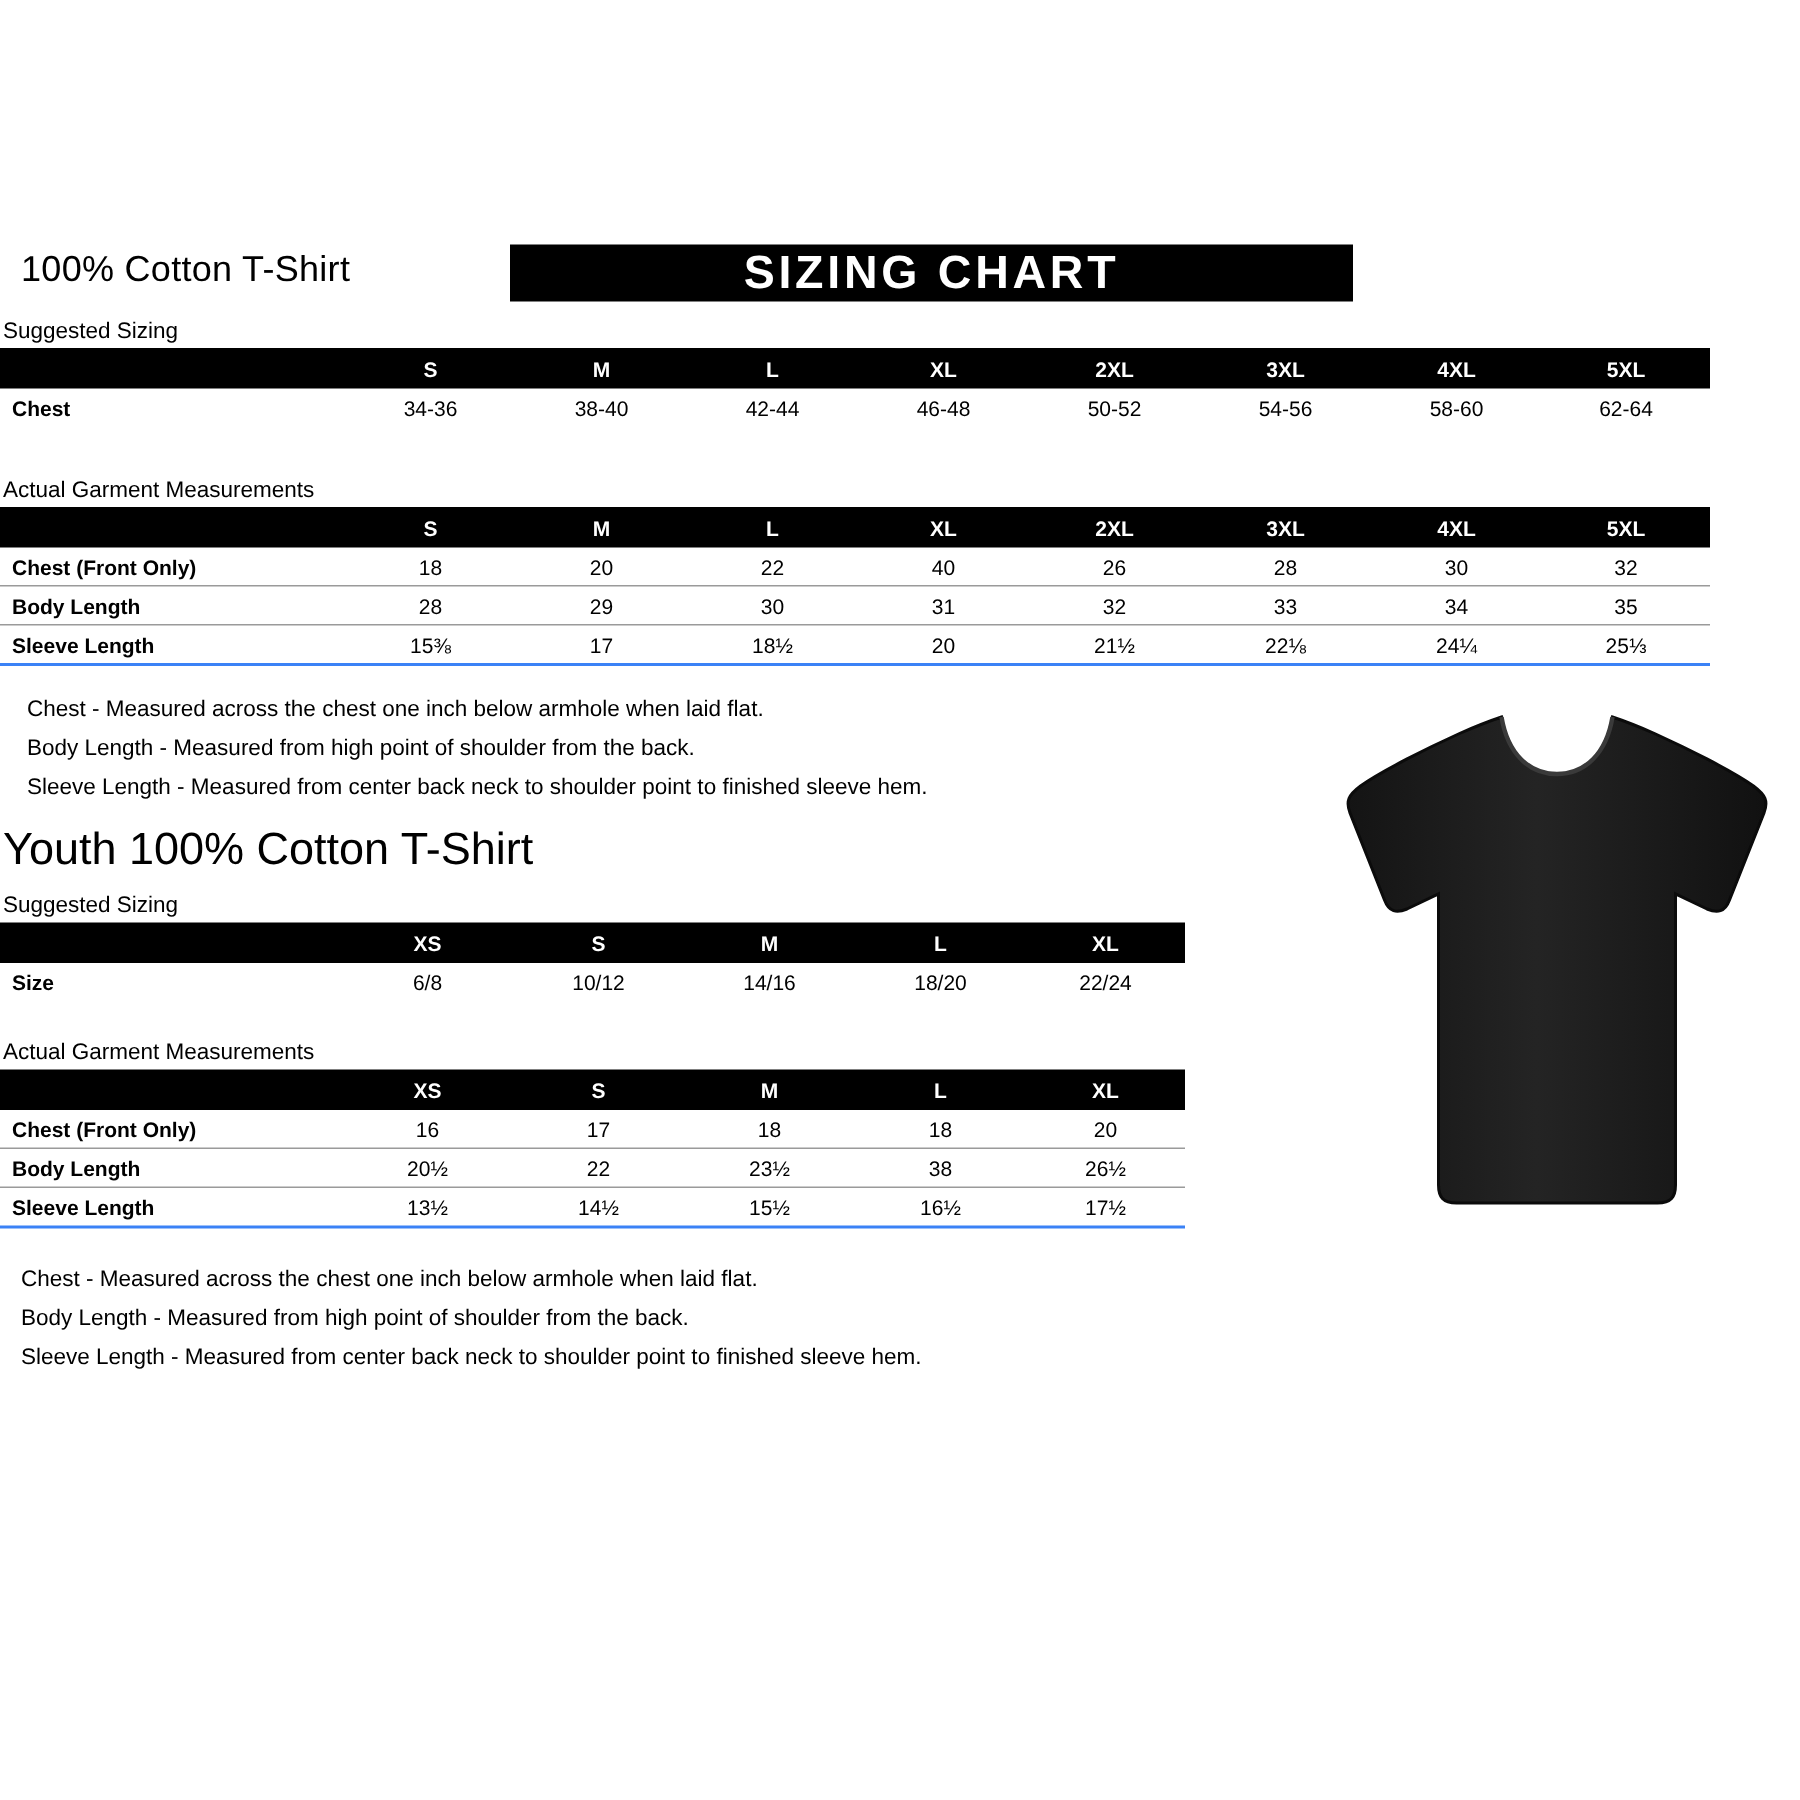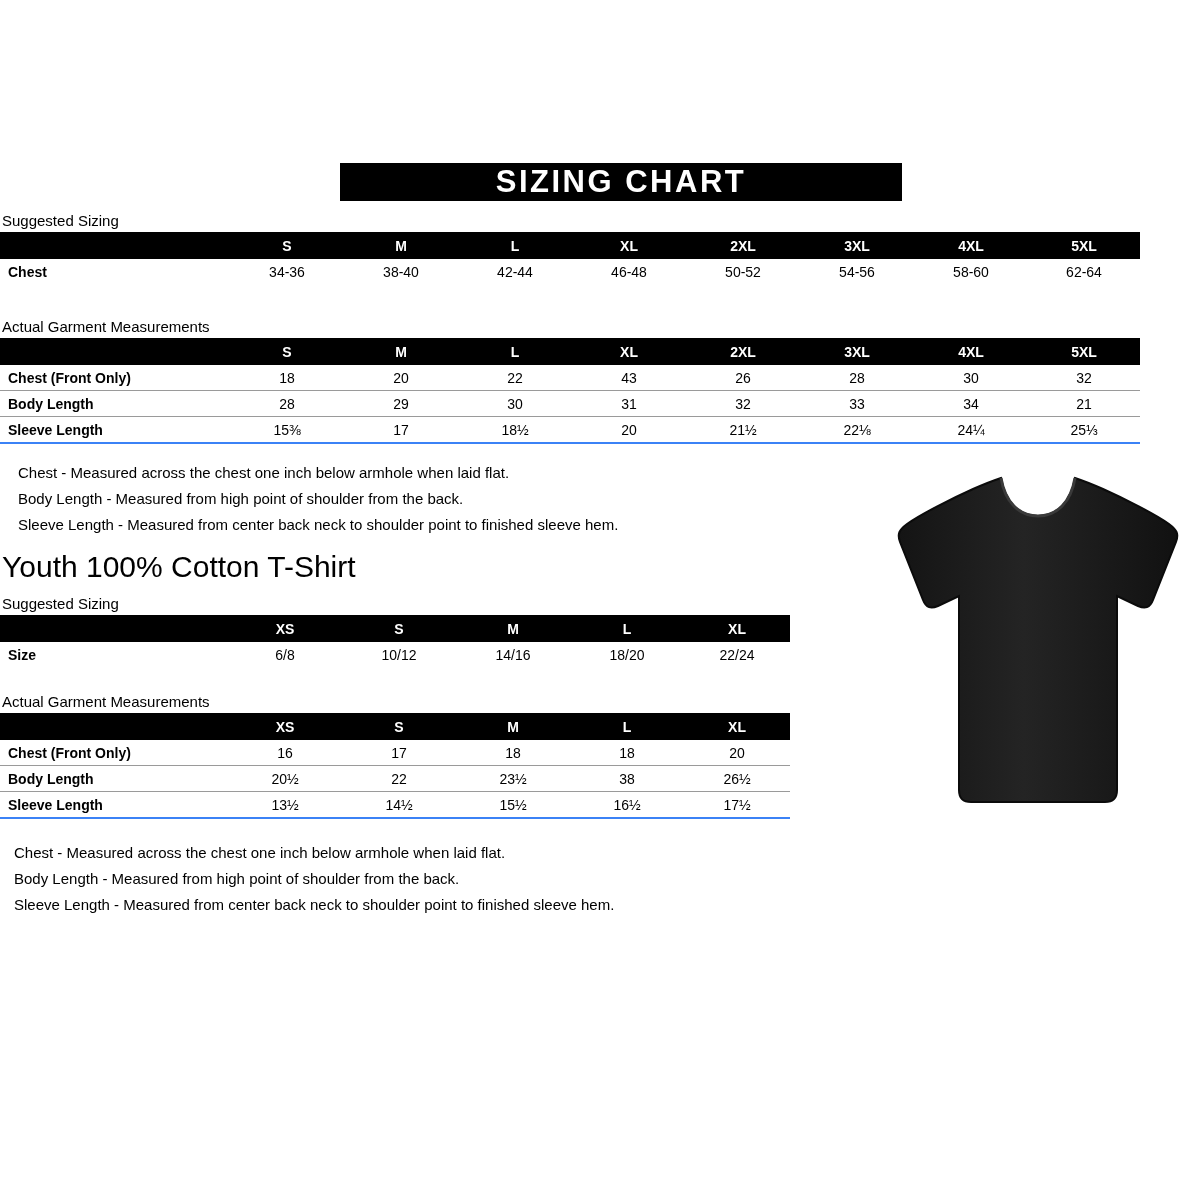--- a/index.html
+++ b/index.html
@@ -149,20 +149,21 @@
     top: 472px;
     width: 290px;
     height: 340px;
   }
 </style>
 </head>
 <body>
 
 <div class="page">
 
+  <div class="adult-title">100% Cotton T-Shirt</div>
 
   <div class="sizing-chart-banner">
     <span class="txt">SIZING CHART</span>
   </div>
 
   <div class="label-suggested-adult">Suggested Sizing</div>
   <table class="sz" id="adult-suggested">
     <colgroup>
       <col style="width:230px">
       <col style="width:114px">
@@ -227,36 +228,36 @@
         <th>4XL</th>
         <th>5XL</th>
       </tr>
     </thead>
     <tbody>
       <tr>
         <td class="rowlabel">Chest (Front Only)</td>
         <td>18</td>
         <td>20</td>
         <td>22</td>
-        <td>43</td>
+        <td>40</td>
         <td>26</td>
         <td>28</td>
         <td>30</td>
         <td>32</td>
       </tr>
       <tr>
         <td class="rowlabel">Body Length</td>
         <td>28</td>
         <td>29</td>
         <td>30</td>
         <td>31</td>
         <td>32</td>
         <td>33</td>
         <td>34</td>
-        <td>21</td>
+        <td>35</td>
       </tr>
       <tr>
         <td class="rowlabel">Sleeve Length</td>
         <td>15⅜</td>
         <td>17</td>
         <td>18½</td>
         <td>20</td>
         <td>21½</td>
         <td>22⅛</td>
         <td>24¼</td>

